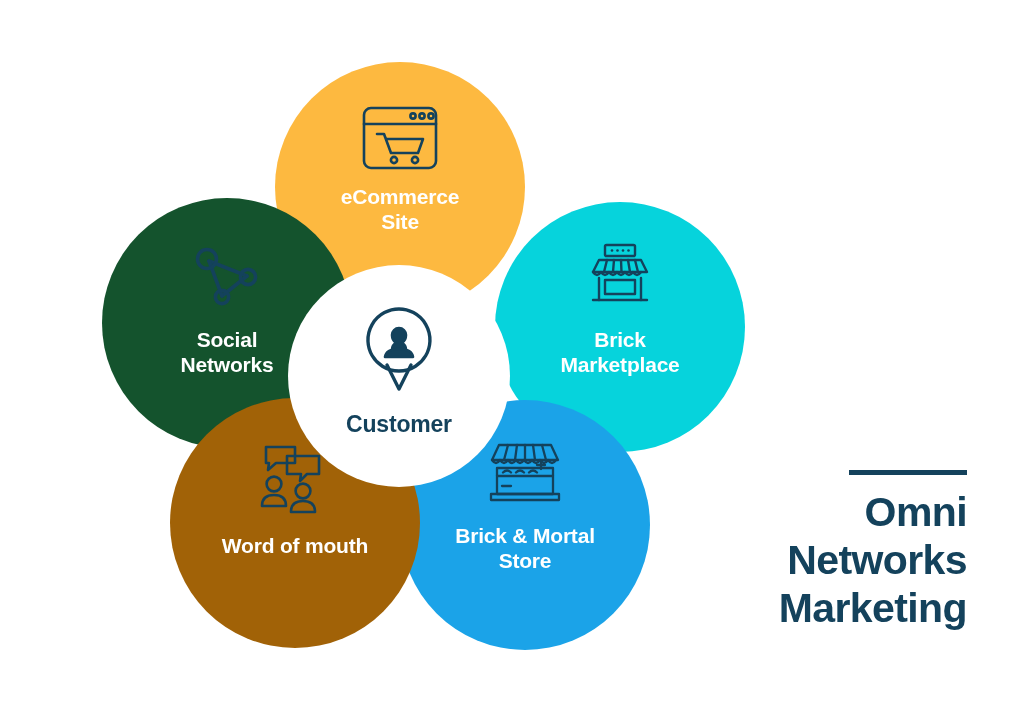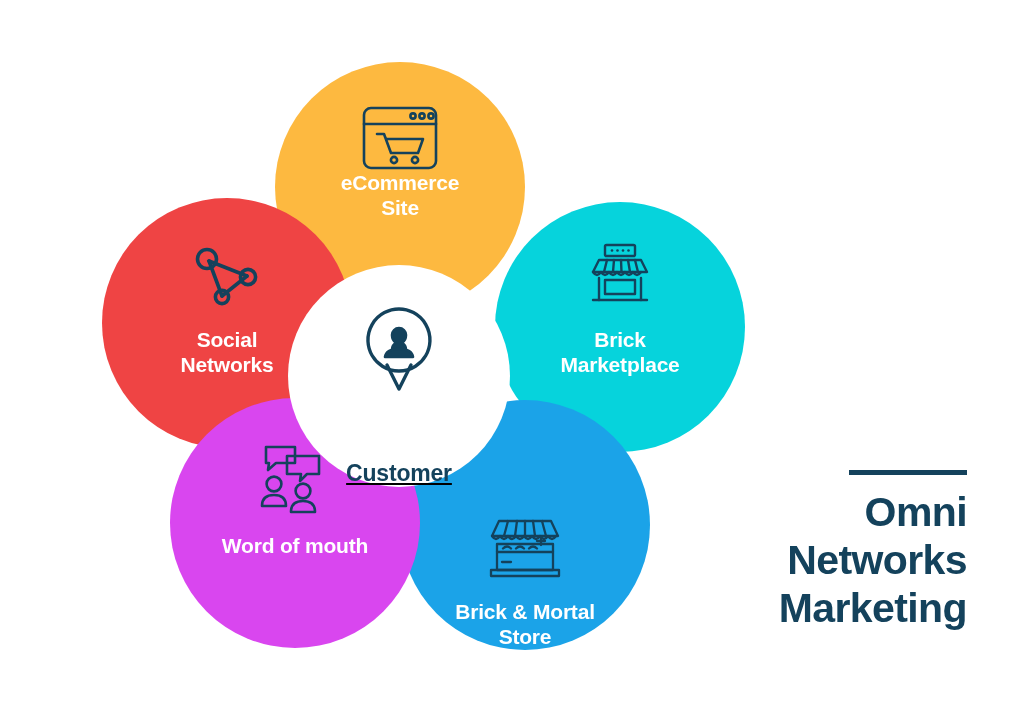--- a/index.html
+++ b/index.html
@@ -54,21 +54,21 @@
     white-space: pre-line;
   }
 
   
   #petal-ecommerce {
     left: 185px; top: 12px;
     width: 250px; height: 250px;
     z-index: 2;
   }
   #petal-ecommerce .icon-wrap { margin-top: 43px; }
-  #petal-ecommerce .petal-label { margin-top: 0; font-size: 21px; }
+  #petal-ecommerce .petal-label { margin-top: 14px; font-size: 21px; }
 
   #petal-social {
     left: 12px; top: 148px;
     width: 250px; height: 250px;
     z-index: 3;
   }
   #petal-social .icon-wrap { margin-top: 48px; }
   #petal-social .petal-label { margin-top: 18px; font-size: 21px; }
 
   #petal-marketplace {
@@ -99,22 +99,21 @@
   #hub {
     position: absolute;
     left: 198px; top: 215px;
     width: 222px; height: 222px;
     border-radius: 50%;
     background: #ffffff;
     z-index: 10;
     display: flex;
     flex-direction: column;
     align-items: center;
-    justify-content: space-between;
-    text-decoration: underline;
+    justify-content: flex-start;
   }
   #hub .icon-wrap { margin-top: 40px; }
   #hub .hub-label {
     margin-top: 14px;
     font-size: 23px;
     font-weight: bold;
     letter-spacing: -0.2px;
   }
 
   
@@ -178,54 +177,54 @@
           <circle cx="70" cy="11" r="2.6"></circle>
           <path d="M16 29 L23 29 L30 48 L57 48 L62 34 L26 34"></path>
           <circle cx="33" cy="55" r="3.1"></circle>
           <circle cx="54" cy="55" r="3.1"></circle>
         </svg>
       </span>
       <span class="petal-label">eCommerce
 Site</span>
     </div>
 
-    <div class="petal" id="petal-brick" style="background:#1BA3E8;justify-content:flex-end;">
+    <div class="petal" id="petal-brick" style="background:#1BA3E8;">
       <span class="icon-wrap">
         <svg width="84" height="70" viewBox="0 0 84 70" fill="none" stroke="#14425C" stroke-width="2.3" stroke-linecap="round" stroke-linejoin="round">
           <path d="M9 22 L16 7 L68 7 L75 22 Z"></path>
           <path d="M9 22 q4 6 8 0 q4 6 8 0 q4 6 8 0 q4 6 8 0 q4 6 8 0 q4 6 8 0 q4 6 8 0 q4 6 8 0"></path>
           <path d="M25 7 L21 22 M34 7 L32 22 M42 7 L42 22 M50 7 L52 22 M59 7 L63 22"></path>
           <path d="M14 30 L70 30 L70 56 L14 56 Z"></path>
           <path d="M14 38 L70 38"></path>
           <path d="M20 34.5 q4 -4 8 0 M33 34.5 q4 -4 8 0 M46 34.5 q4 -4 8 0"></path>
           <path d="M58 23 L58 31 M54 27 L62 27"></path>
           <path d="M19 48 L28 48"></path>
           <path d="M8 56 L76 56 L76 62 L8 62 Z"></path>
         </svg>
       </span>
       <span class="petal-label">Brick &amp; Mortal
 Store</span>
     </div>
 
-    <div class="petal" id="petal-social" style="background:#ef4444;">
+    <div class="petal" id="petal-social" style="background:#14532d;">
       <span class="icon-wrap">
         <svg width="70" height="64" viewBox="0 0 70 64" fill="none" stroke="#14425C" stroke-width="3.6" stroke-linecap="round" stroke-linejoin="round">
           <path d="M17 15 L55 30"></path>
           <path d="M55 30 L30 50"></path>
           <path d="M30 50 L17 15"></path>
           <circle cx="15" cy="13" r="9.5"></circle>
           <circle cx="56" cy="31" r="7.6"></circle>
           <circle cx="30" cy="51" r="6.6"></circle>
         </svg>
       </span>
       <span class="petal-label">Social
 Networks</span>
     </div>
 
-    <div class="petal" id="petal-word" style="background:#d946ef;">
+    <div class="petal" id="petal-word" style="background:#a16207;">
       <span class="icon-wrap">
         <svg width="76" height="72" viewBox="0 0 76 72" fill="none" stroke="#14425C" stroke-width="2.6" stroke-linecap="round" stroke-linejoin="round">
           <path d="M9 5 L38 5 L38 21 L19 21 L11 28 L12 21 L9 21 Z"></path>
           <path d="M30 14 L62 14 L62 32 L50 32 L43 39 L44 32 L30 32 Z"></path>
           <circle cx="17" cy="42" r="7.4"></circle>
           <path d="M5 64 q0 -11 12 -11 q12 0 12 11 Z"></path>
           <circle cx="46" cy="49" r="7.4"></circle>
           <path d="M34 70 q0 -11 12 -11 q12 0 12 11 Z"></path>
         </svg>
       </span>

